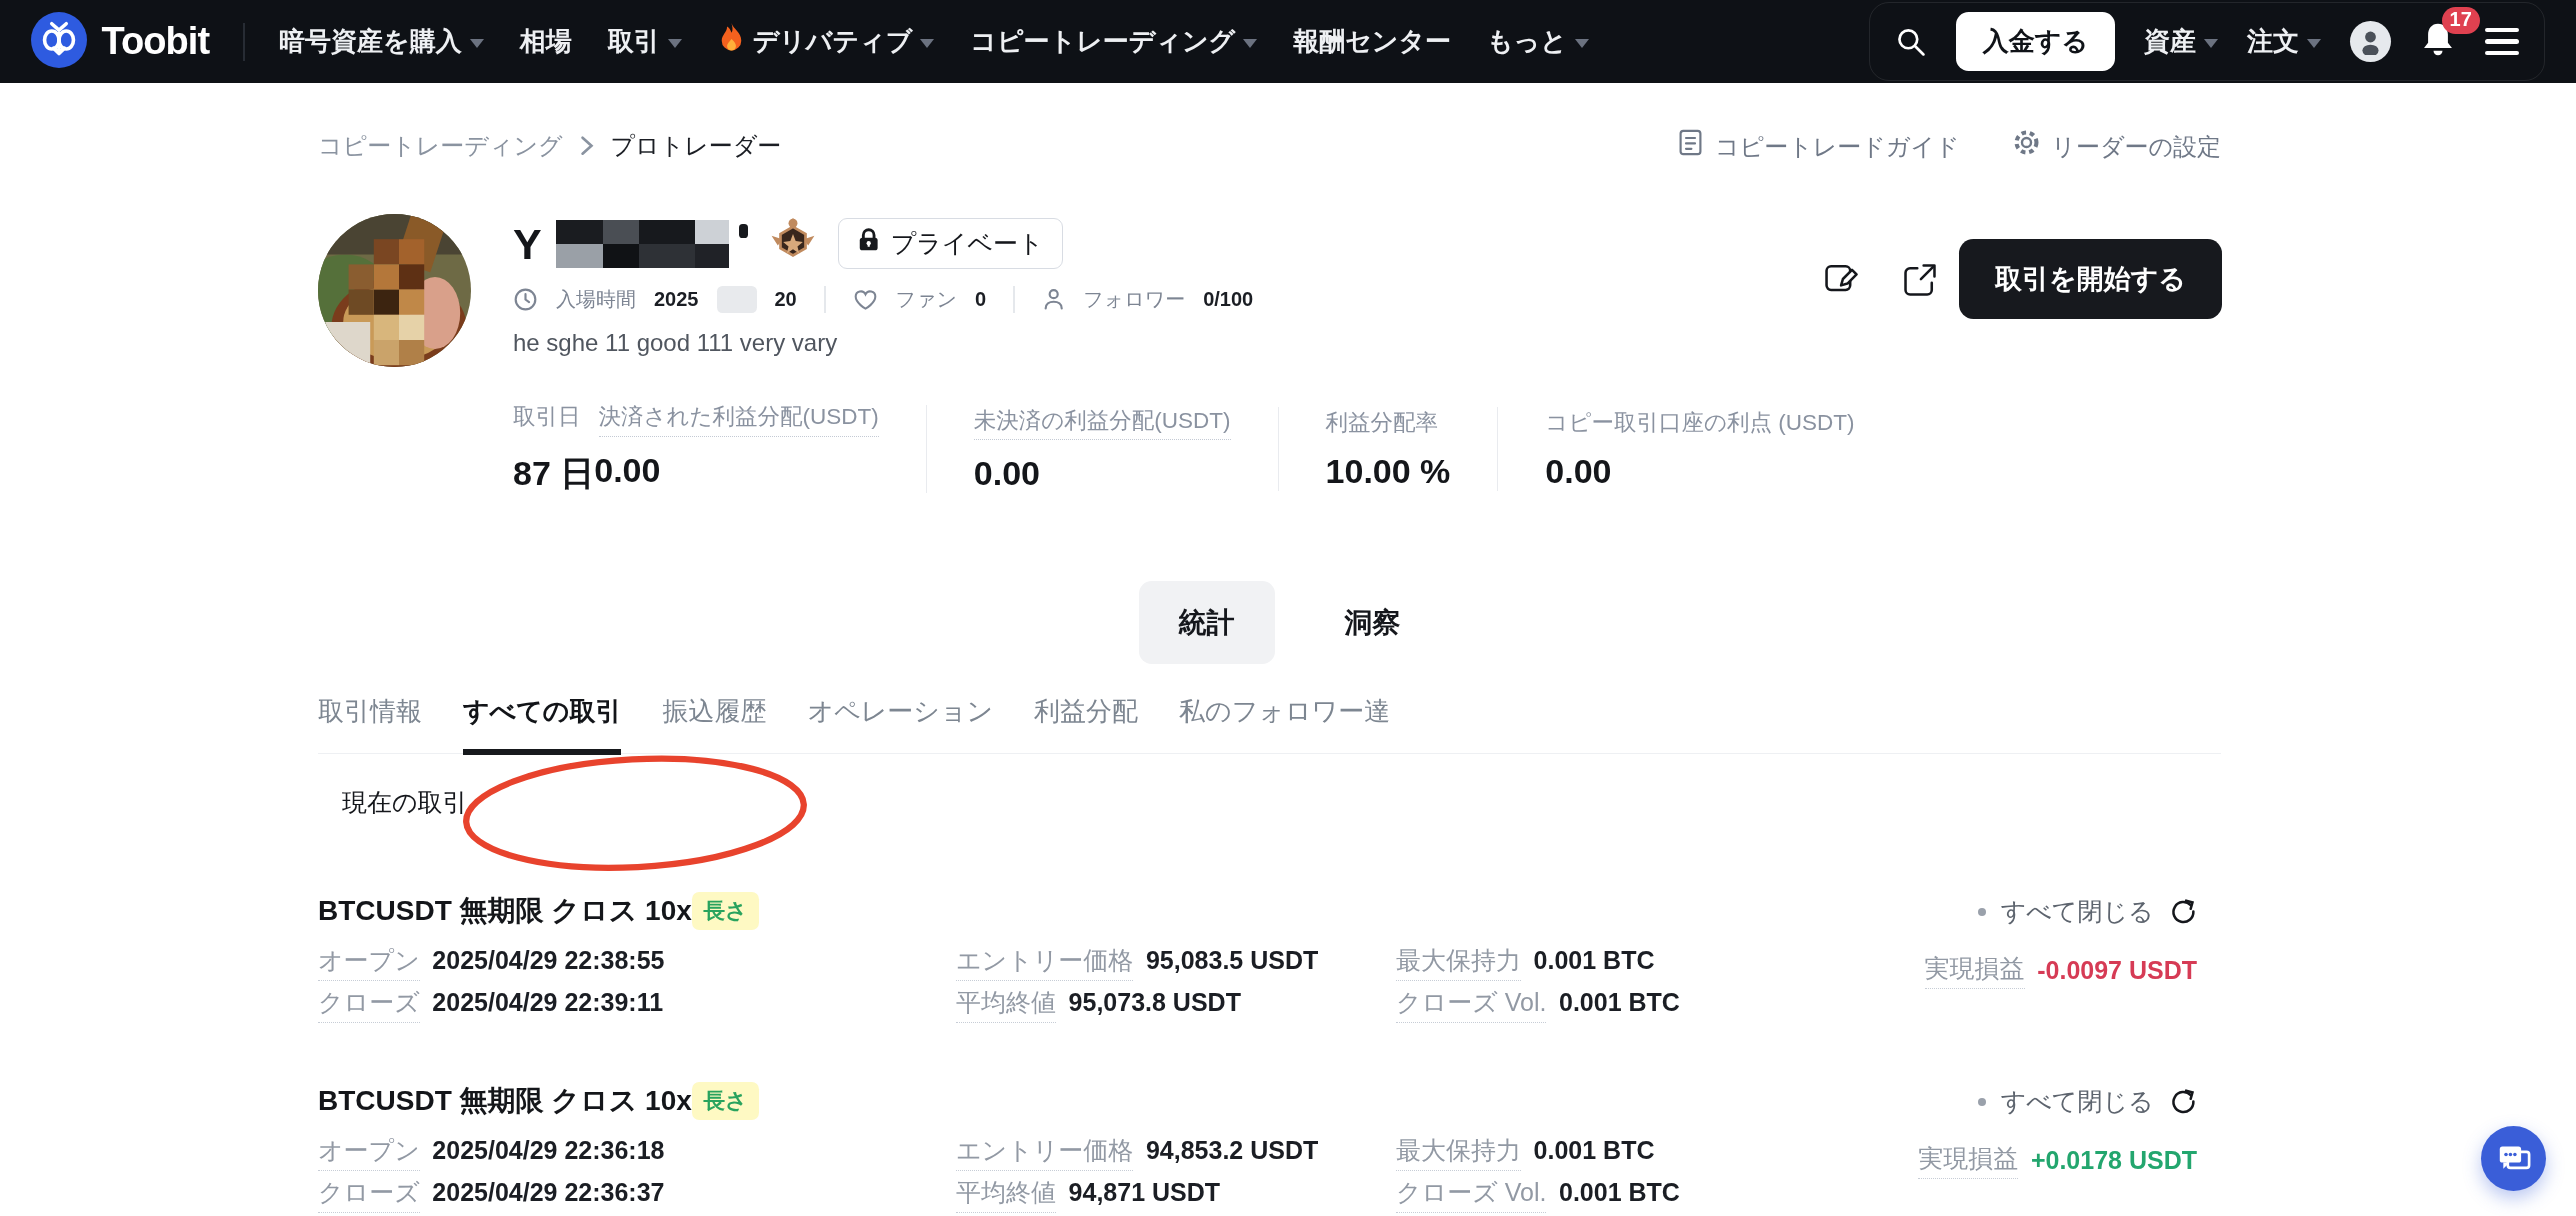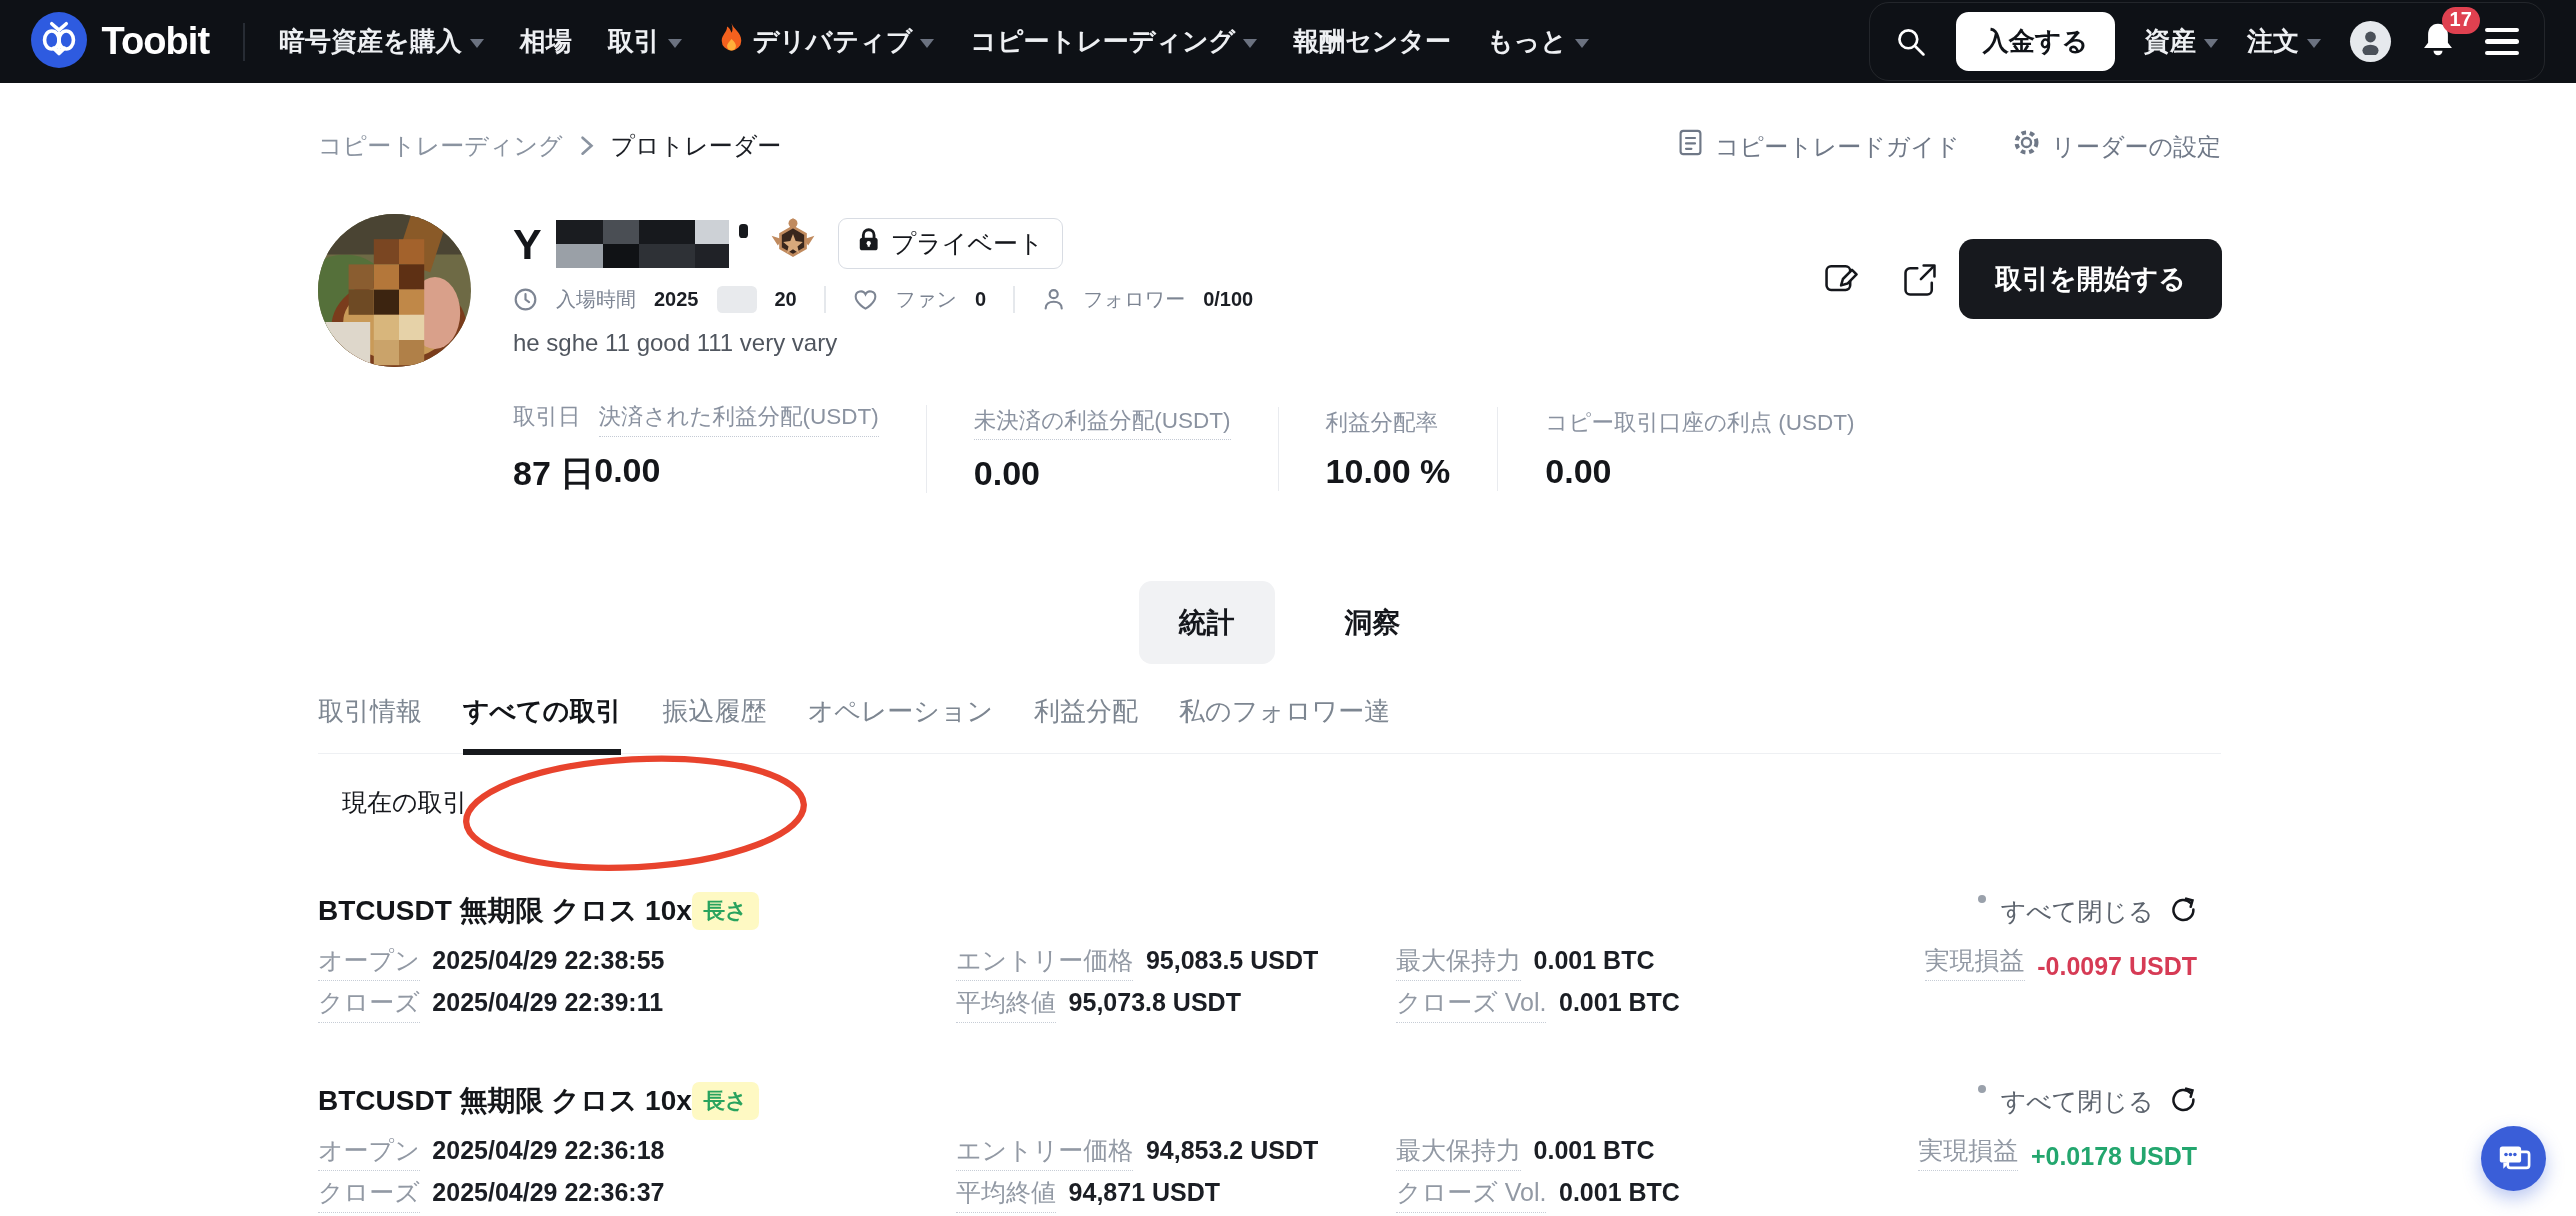--- a/index.html
+++ b/index.html
@@ -86,23 +86,23 @@
   .t-sym{font-size:28px;font-weight:700;color:#14161a;}
   .t-side{background:#fef9c3;color:#29a35e;font-size:21.6px;font-weight:600;padding:4.5px 11.7px;border-radius:7.2px;}
   .t-cell{position:absolute;display:flex;align-items:baseline;gap:12.6px;white-space:nowrap;}
   .row1{top:45px;}
   .row2{top:87px;}
   .c1{left:0;}
   .c2{left:638px;}
   .c3{left:1078px;}
   .t-label{color:#9299a4;border-bottom:1.8px dotted #c7cdd6;padding-bottom:2.7px;}
   .t-val{color:#1b1e24;font-weight:600;}
-  .t-closeall{position:absolute;right:24px;top:-3.6px;display:flex;align-items:flex-start;gap:14.4px;color:#5d646e;cursor:pointer;}
+  .t-closeall{position:absolute;right:24px;top:-3.6px;display:flex;align-items:center;gap:14.4px;color:#5d646e;cursor:pointer;}
   .t-closeall::before{content:"";width:8px;height:8px;border-radius:50%;background:#9aa1ab;}
-  .t-pnl{position:absolute;right:24px;top:45px;display:flex;align-items:flex-end;gap:12.6px;}
+  .t-pnl{position:absolute;right:24px;top:53px;display:flex;align-items:center;gap:12.6px;}
   .pnl-neg{color:#d63b55;font-weight:600;}
   .pnl-pos{color:#23a66e;font-weight:600;}
 
   
   .chat-fab{position:absolute;left:2481px;top:1126px;width:65px;height:65px;border-radius:50%;background:#3a5ed8;display:flex;align-items:center;justify-content:center;cursor:pointer;box-shadow:0 7.2px 18px rgba(58,94,216,.35);}
 </style>
 </head>
 <body>
 
 <div id="app">

